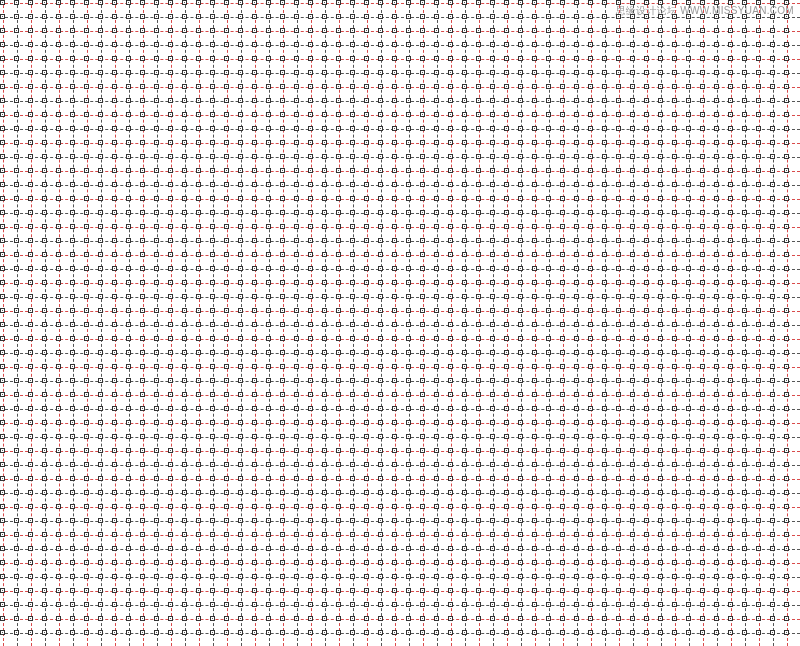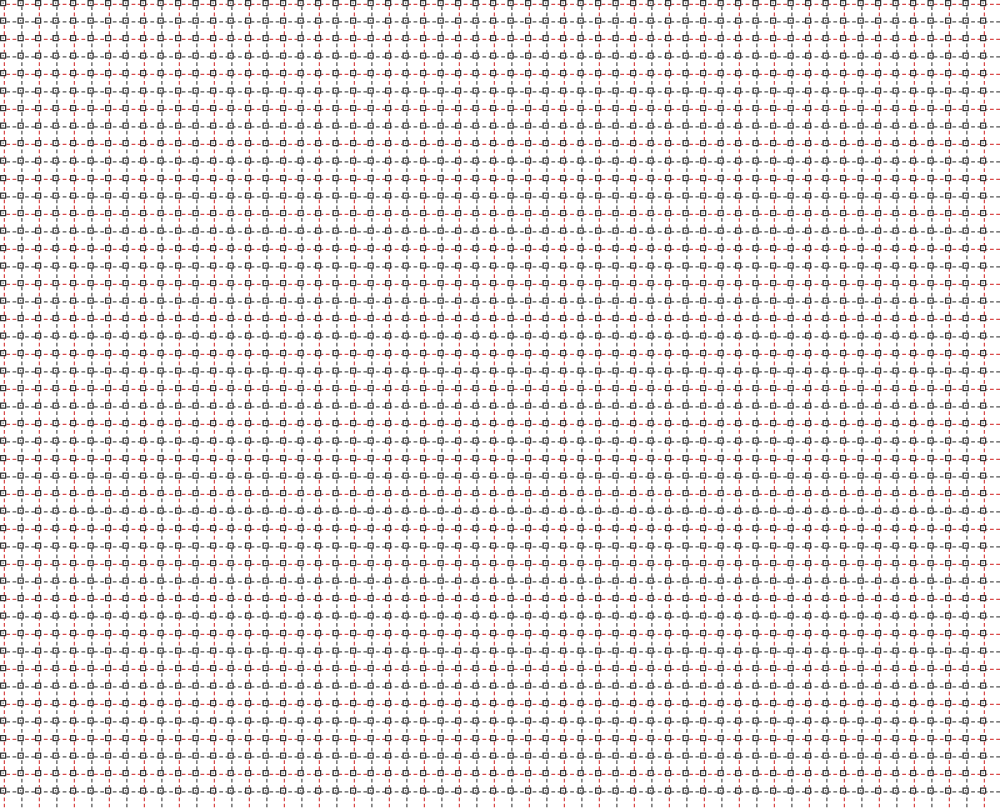--- a/index.html
+++ b/index.html
@@ -56,20 +56,21 @@
     color: #999;
     letter-spacing: 0.3px;
     white-space: nowrap;
     pointer-events: none;
   }
 </style>
 </head>
 <body>
 
 <div class="canvas">
+  <div class="watermark">思缘设计论坛  WWW.MISSYUAN.COM</div>
 <div class="guide-v" style="left: 3px; border-left-color: rgb(217, 74, 74);"></div>
     <div class="guide-v" style="left: 17px; border-left-color: rgb(85, 85, 85);"></div>
     <div class="guide-v" style="left: 31px; border-left-color: rgb(217, 74, 74);"></div>
     <div class="guide-v" style="left: 45px; border-left-color: rgb(85, 85, 85);"></div>
     <div class="guide-v" style="left: 59px; border-left-color: rgb(217, 74, 74);"></div>
     <div class="guide-v" style="left: 73px; border-left-color: rgb(85, 85, 85);"></div>
     <div class="guide-v" style="left: 87px; border-left-color: rgb(217, 74, 74);"></div>
     <div class="guide-v" style="left: 101px; border-left-color: rgb(85, 85, 85);"></div>
     <div class="guide-v" style="left: 115px; border-left-color: rgb(217, 74, 74);"></div>
     <div class="guide-v" style="left: 129px; border-left-color: rgb(85, 85, 85);"></div>

